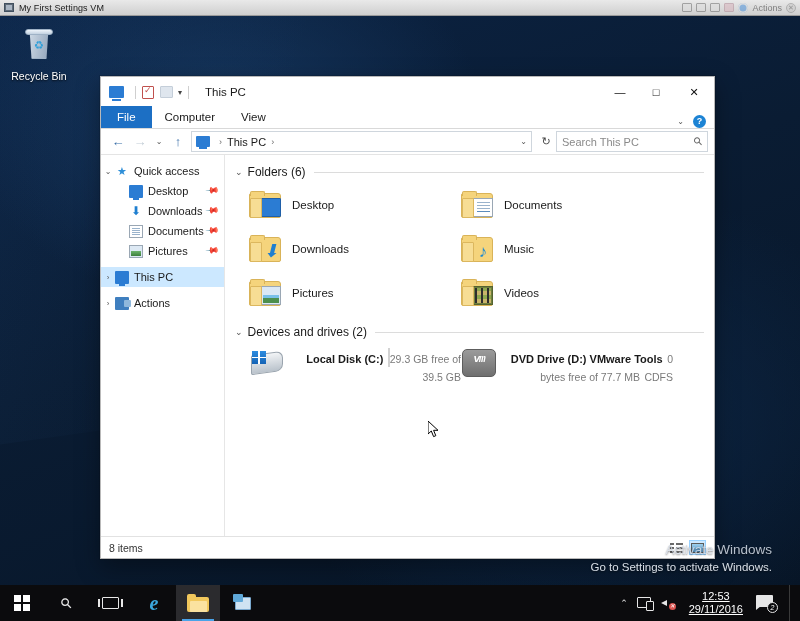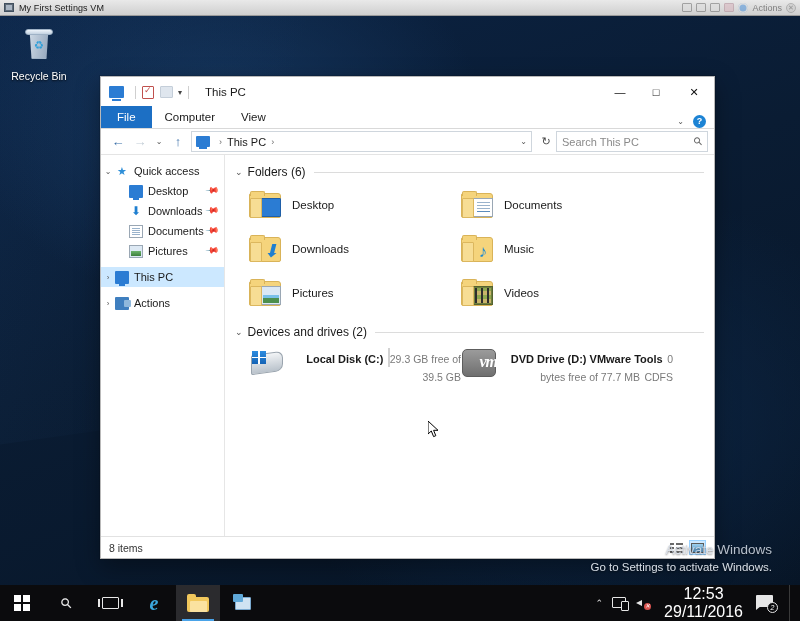--- a/index.html
+++ b/index.html
@@ -165,22 +165,22 @@
   .drive-ico{width:36px;height:32px;flex:none;position:relative;}
   .hd{position:absolute;left:2px;top:6px;width:32px;height:20px;
      background:linear-gradient(#f2f4f6,#b9c2cb);border:1px solid #9aa4ae;
      border-radius:2px 7px 7px 2px;transform:skewY(-8deg);}
   .hd-logo{position:absolute;left:3px;top:4px;width:14px;height:13px;
      background:linear-gradient(#2d8ce0,#1463b5);}
   .hd-logo:before{content:"";position:absolute;left:6px;top:0;width:1.5px;height:13px;background:#fff;}
   .hd-logo:after{content:"";position:absolute;left:0;top:5.5px;width:14px;height:1.5px;background:#fff;}
   .vmcd{position:absolute;left:1px;top:2px;width:34px;height:28px;border-radius:5px;
      background:linear-gradient(#9b9b9b,#6f6f6f);border:1px solid #5d5d5d;}
-  .vmcd-txt{position:absolute;left:0;right:0;top:6px;text-align:right;color:#fff;
-     font-size:16px;font-weight:bold;letter-spacing:-1px;font-family:Liberation Serif, serif;}
+  .vmcd-txt{position:absolute;left:0;right:0;top:6px;text-align:center;color:#fff;
+     font-size:11px;font-weight:bold;letter-spacing:-1px;font-family:Liberation Mono, monospace;}
   .drive-info{padding-top:2px;text-align:right;}
   .drv-name{font-size:11px;color:#1a1a1a;font-weight:bold;}
   .drv-sub{font-size:10.5px;color:#7a7a7a;margin-top:1px;}
   .bar{width:152px;height:11px;background:#e6e6e6;border:1px solid #d2d2d2;margin:3px 0 2px;}
   .bar-fill{height:100%;background:#26a0da;}
 
   .statusbar{height:22px;border-top:1px solid #e2e2e2;background:#fff;display:flex;align-items:center;
              padding:0 8px;font-size:10.5px;color:#333;}
   .view-toggles{margin-left:auto;display:flex;gap:4px;align-items:center;}
   .vt{width:17px;height:15px;border:1px solid transparent;display:flex;align-items:center;justify-content:center;}
@@ -224,21 +224,21 @@
   .tray{margin-left:auto;display:flex;align-items:center;gap:9px;padding-right:6px;color:#e6e6e6;}
   .tray-chev{font-size:9px;}
   .tray-net{width:15px;height:12px;position:relative;}
   .tray-net:before{content:"";position:absolute;left:0;top:0;width:12px;height:9px;border:1.4px solid #e6e6e6;border-radius:1px;}
   .tray-net:after{content:"";position:absolute;left:9px;top:4px;width:6px;height:8px;border:1.4px solid #e6e6e6;background:#0b0b0d;border-radius:1px;}
   .tray-vol{position:relative;width:15px;height:13px;}
   .tray-vol .spk{position:absolute;left:0;top:3px;width:0;height:0;border-style:solid;
     border-width:3.5px 6px 3.5px 0;border-color:transparent #e6e6e6 transparent transparent;}
   .tray-vol .mute{position:absolute;right:0;bottom:0;width:7px;height:7px;border-radius:50%;background:#d9534f;
     color:#fff;font-size:6px;line-height:7px;text-align:center;}
-  .clock{text-align:center;line-height:1.15;color:#fff;font-size:16px;padding:0 4px;}
+  .clock{text-align:center;line-height:1.15;color:#fff;font-size:11px;padding:0 4px;text-decoration:underline;}
   .action-center{position:relative;width:20px;height:16px;}
   .ac-box{position:absolute;left:0;top:0;width:17px;height:12px;background:#e6e6e6;border-radius:1px;}
   .ac-box:after{content:"";position:absolute;left:0;bottom:-3px;width:5px;height:4px;background:#e6e6e6;
     clip-path:polygon(0 0,100% 0,0 100%);}
   .ac-badge{position:absolute;right:-2px;bottom:-2px;width:11px;height:11px;border-radius:50%;
     background:#0b0b0d;border:1.3px solid #e6e6e6;color:#fff;font-size:7px;line-height:9px;text-align:center;}
   .show-desktop{width:5px;height:36px;border-left:1px solid #3a3a3a;margin-left:4px;}
 
   
   #cursor{position:absolute;left:428px;top:405px;width:12px;height:18px;pointer-events:none;}

